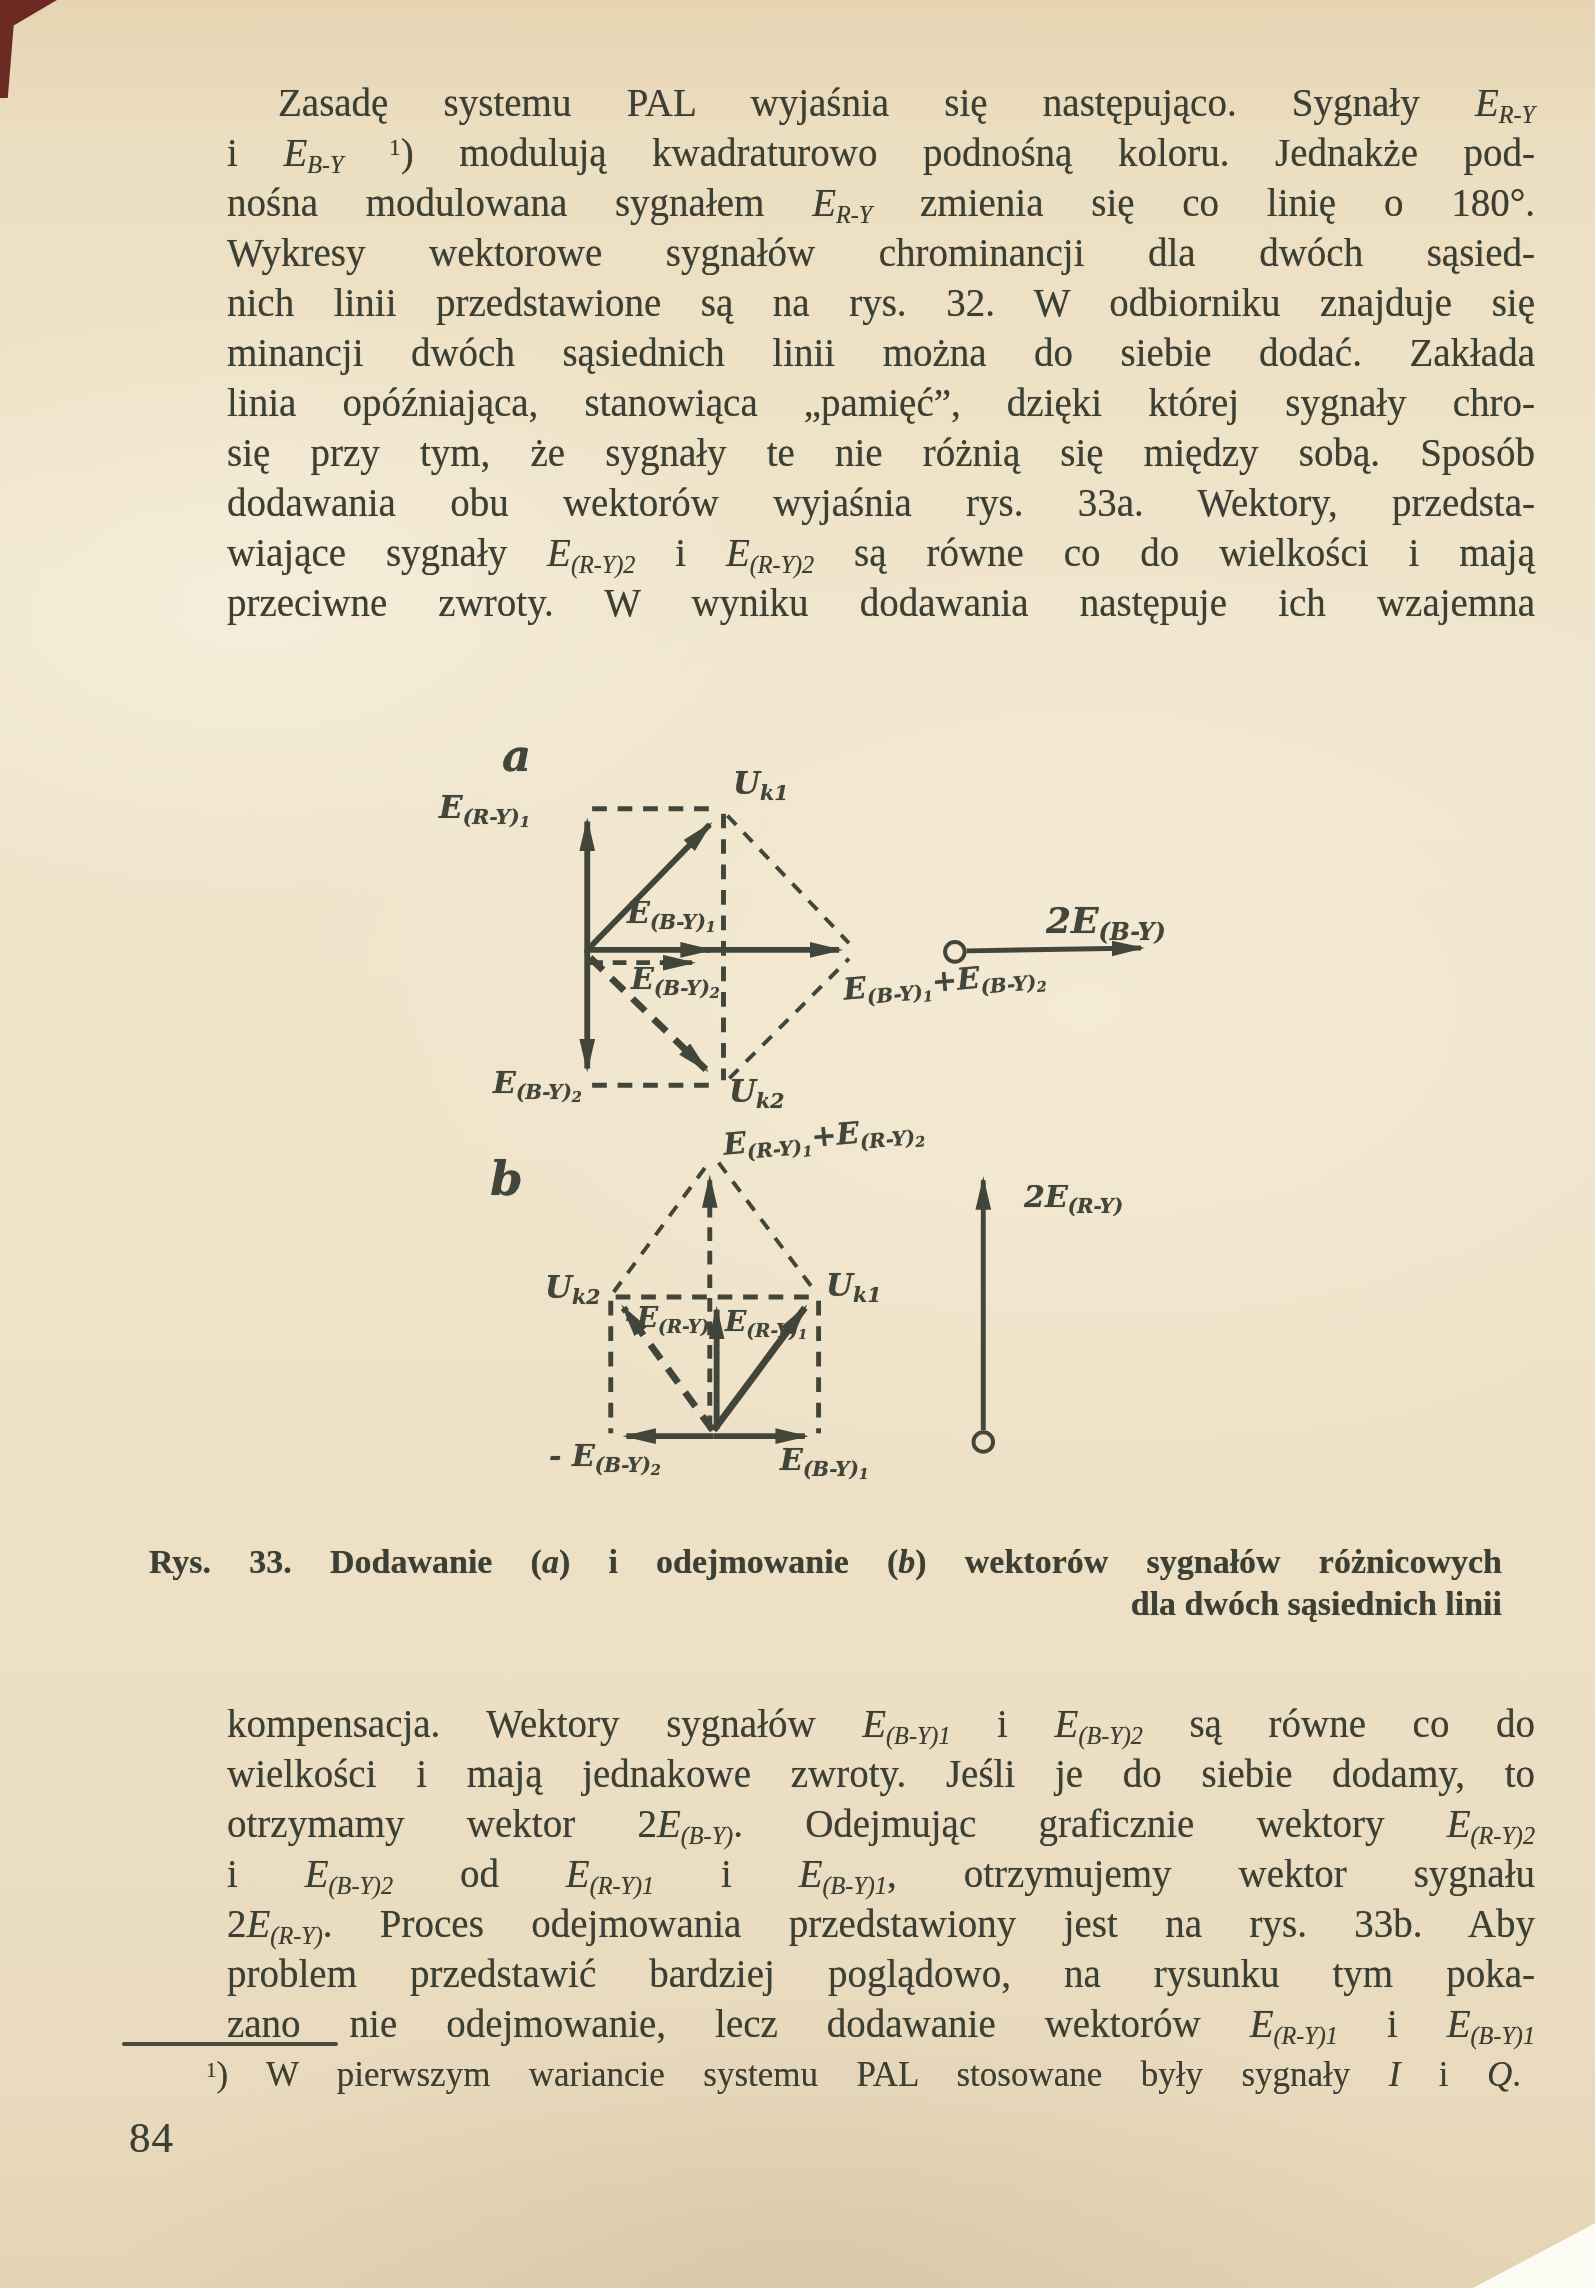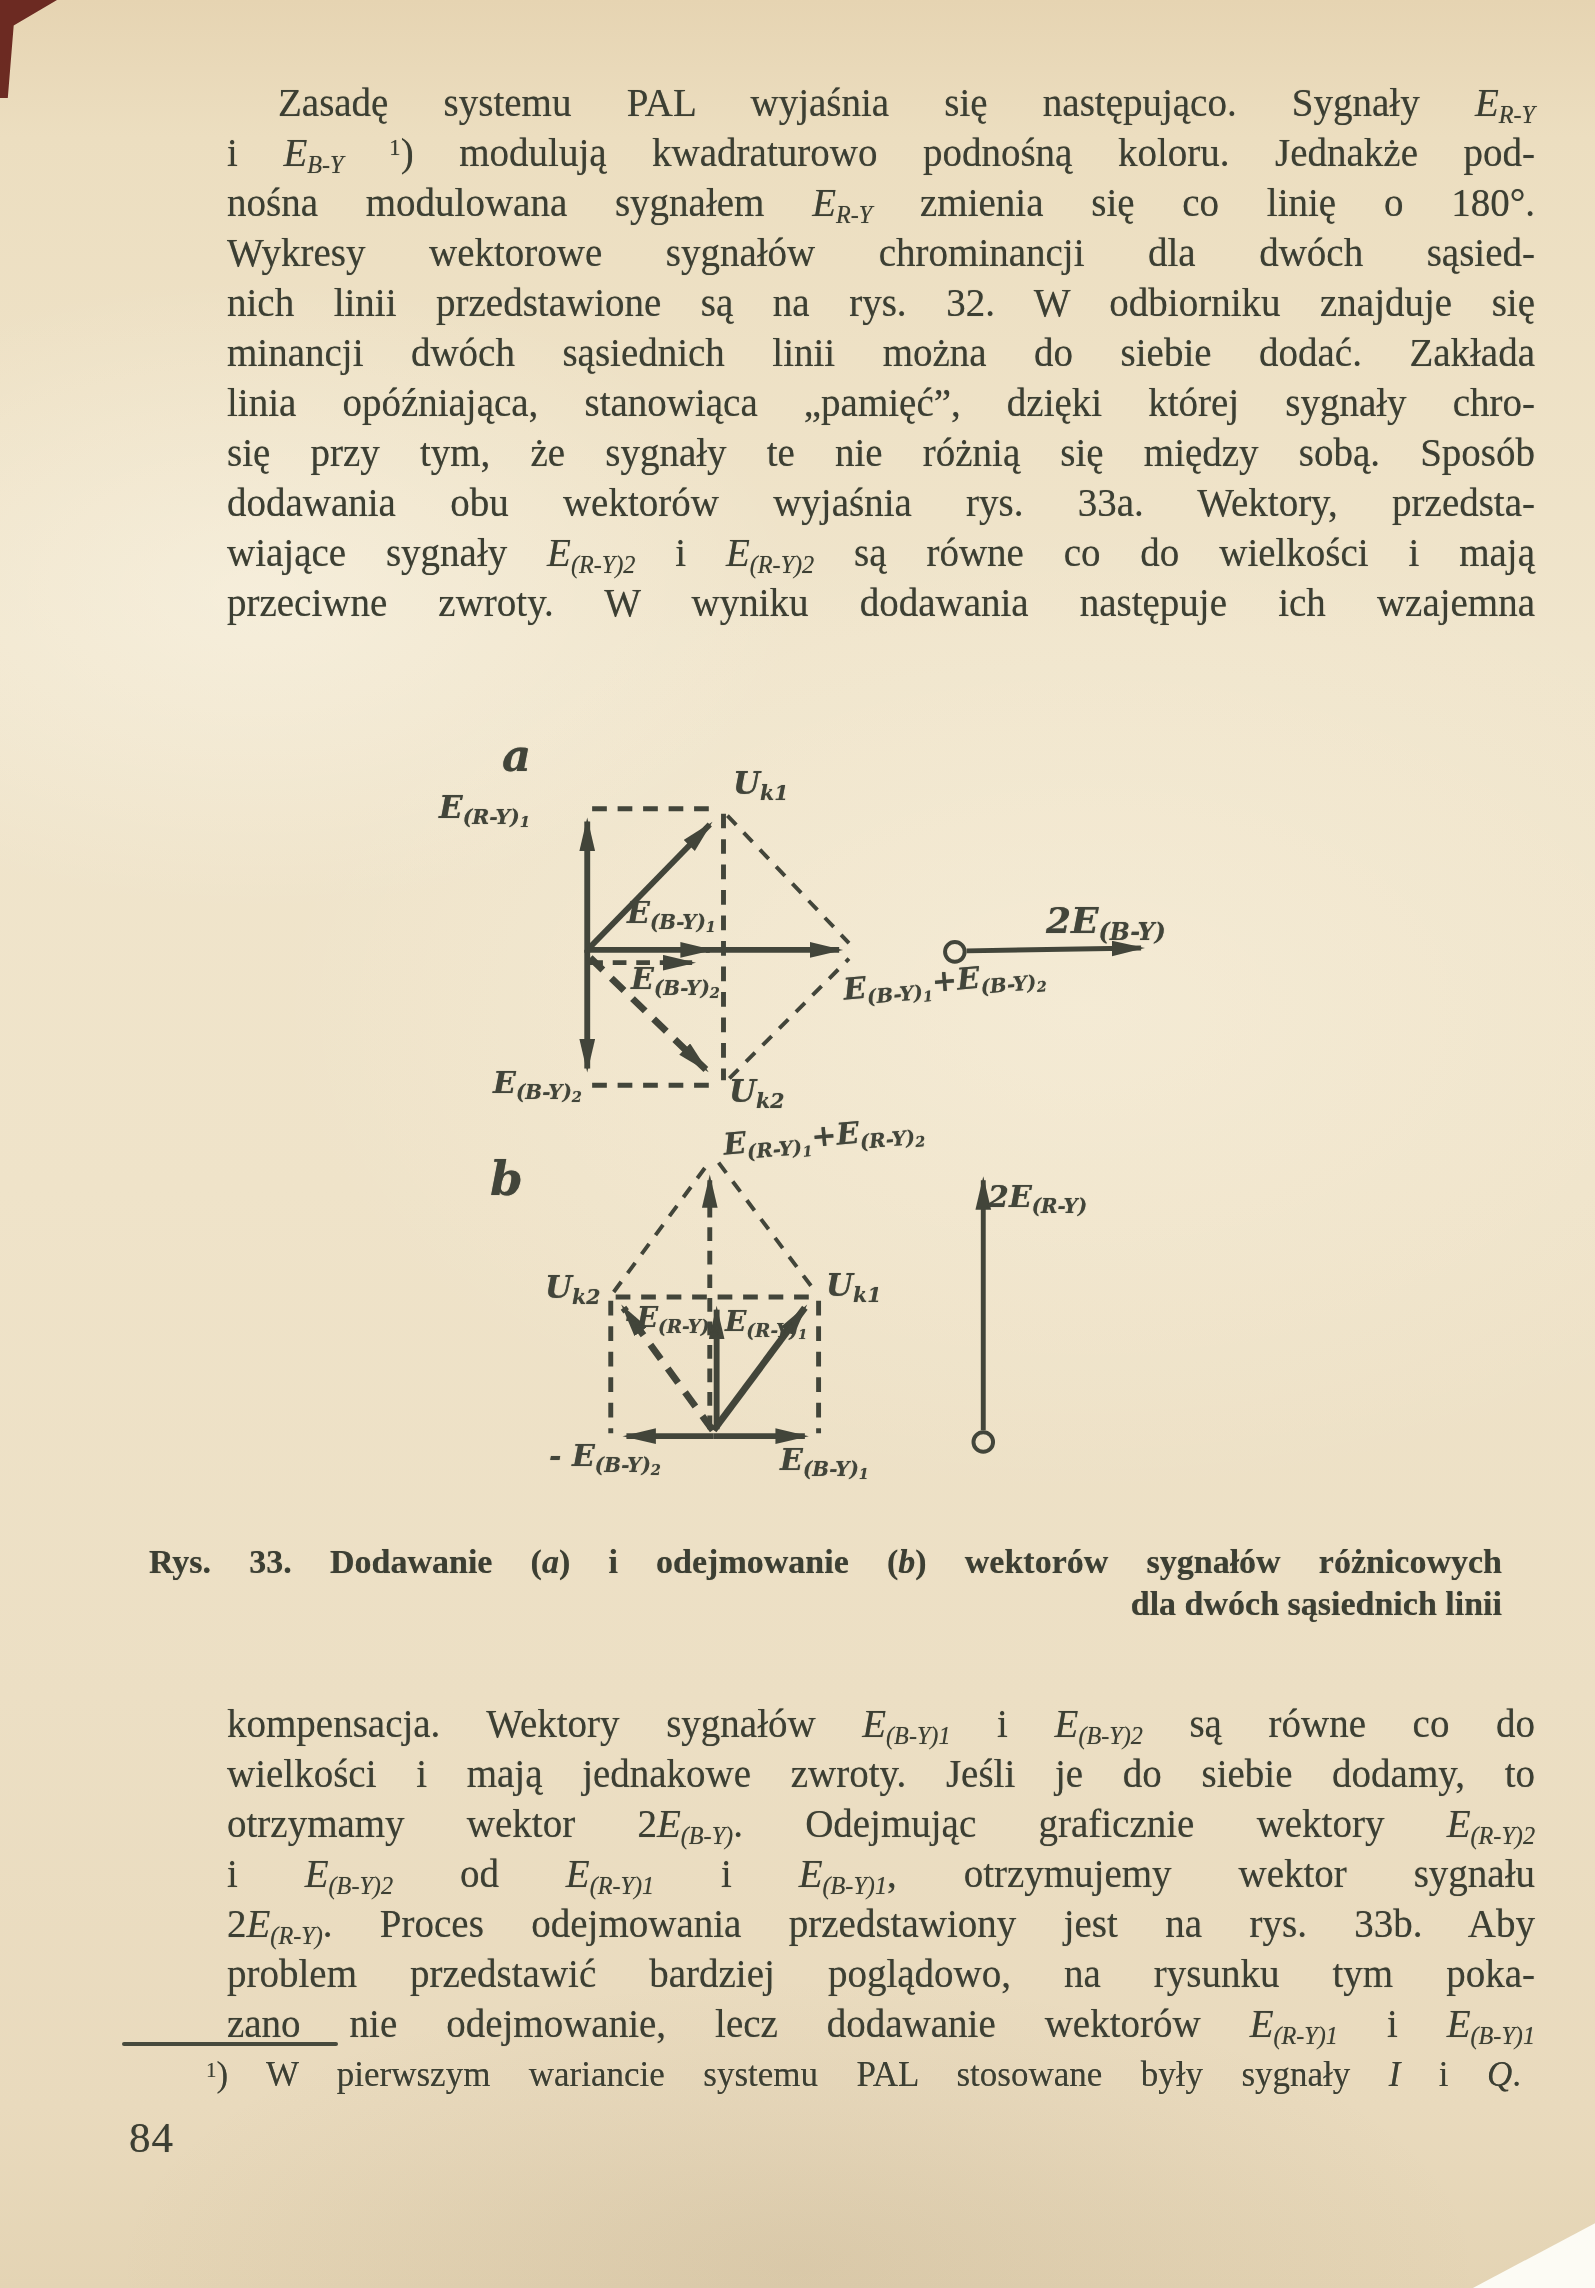--- a/index.html
+++ b/index.html
@@ -126,21 +126,21 @@
         <div class="flabel" style="left: 729px; top: 1076px; font-size: 31px;"><i>U</i><sub>k2</sub></div>
         <div class="flabel" style="left: 1046px; top: 902px; font-size: 36px;">2<i>E</i><sub>(B-Y)</sub></div>
         <div class="flabel" style="left: 490px; top: 1155px; font-size: 47px;"><i>b</i></div>
         <div class="flabel" style="left: 723px; top: 1121px; font-size: 30px; transform: rotate(-5deg);"><i>E</i><sub>(R-Y)</sub><span class="s2">1</span>+<i>E</i><sub>(R-Y)</sub><span class="s2">2</span></div>
         <div class="flabel" style="left: 545px; top: 1272px; font-size: 31px;"><i>U</i><sub>k2</sub></div>
         <div class="flabel" style="left: 826px; top: 1270px; font-size: 31px;"><i>U</i><sub>k1</sub></div>
         <div class="flabel" style="left: 625px; top: 1304px; font-size: 28px;">-<i>E</i><sub>(R-Y)</sub><span class="s2">2</span></div>
         <div class="flabel" style="left: 725px; top: 1308px; font-size: 28px;"><i>E</i><sub>(R-Y)</sub><span class="s2">1</span></div>
         <div class="flabel" style="left: 549px; top: 1441px; font-size: 30px;">- <i>E</i><sub>(B-Y)</sub><span class="s2">2</span></div>
         <div class="flabel" style="left: 780px; top: 1445px; font-size: 30px;"><i>E</i><sub>(B-Y)</sub><span class="s2">1</span></div>
-        <div class="flabel" style="left: 988px; top: 1182px; font-size: 30px;">2<i>E</i><sub>(R-Y)</sub></div>
+        <div class="flabel" style="left: 1024px; top: 1182px; font-size: 30px;">2<i>E</i><sub>(R-Y)</sub></div>
       </div>
   </div>
 
   <div class="caption" style="top:1544px;">
     <div id="cap1" class="c1">Rys. 33. Dodawanie (<i>a</i>) i odejmowanie (<i>b</i>) wektorów sygnałów różnicowych</div>
     <div id="cap2" class="c2">dla dwóch sąsiednich linii</div>
   </div>
 
   <div id="para2" class="textblock" style="top:1699px;">
       <div class="tline">kompensacja. Wektory sygnałów <i>E</i><sub>(B-Y)1</sub> i <i>E</i><sub>(B-Y)2</sub> są równe co do</div>

